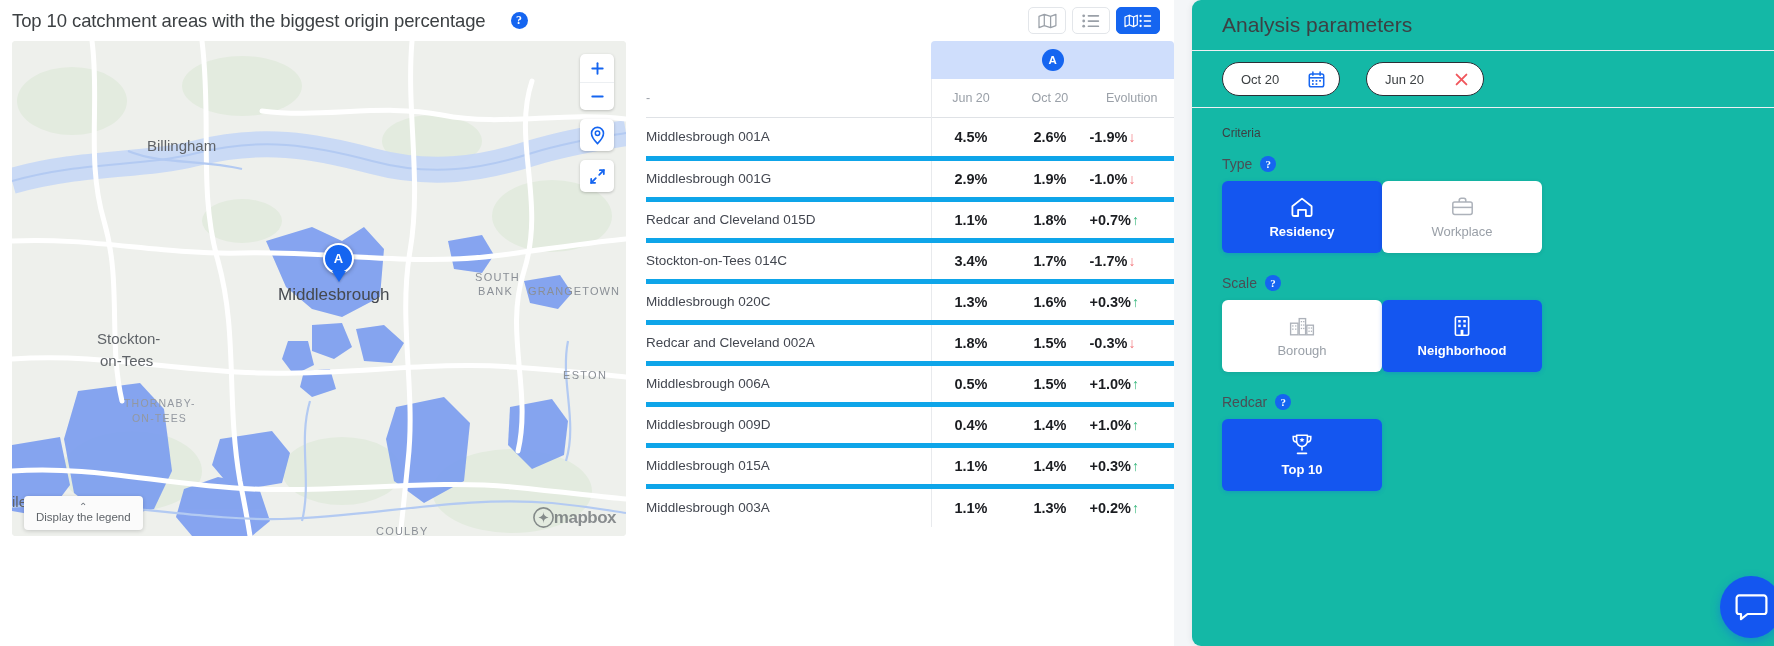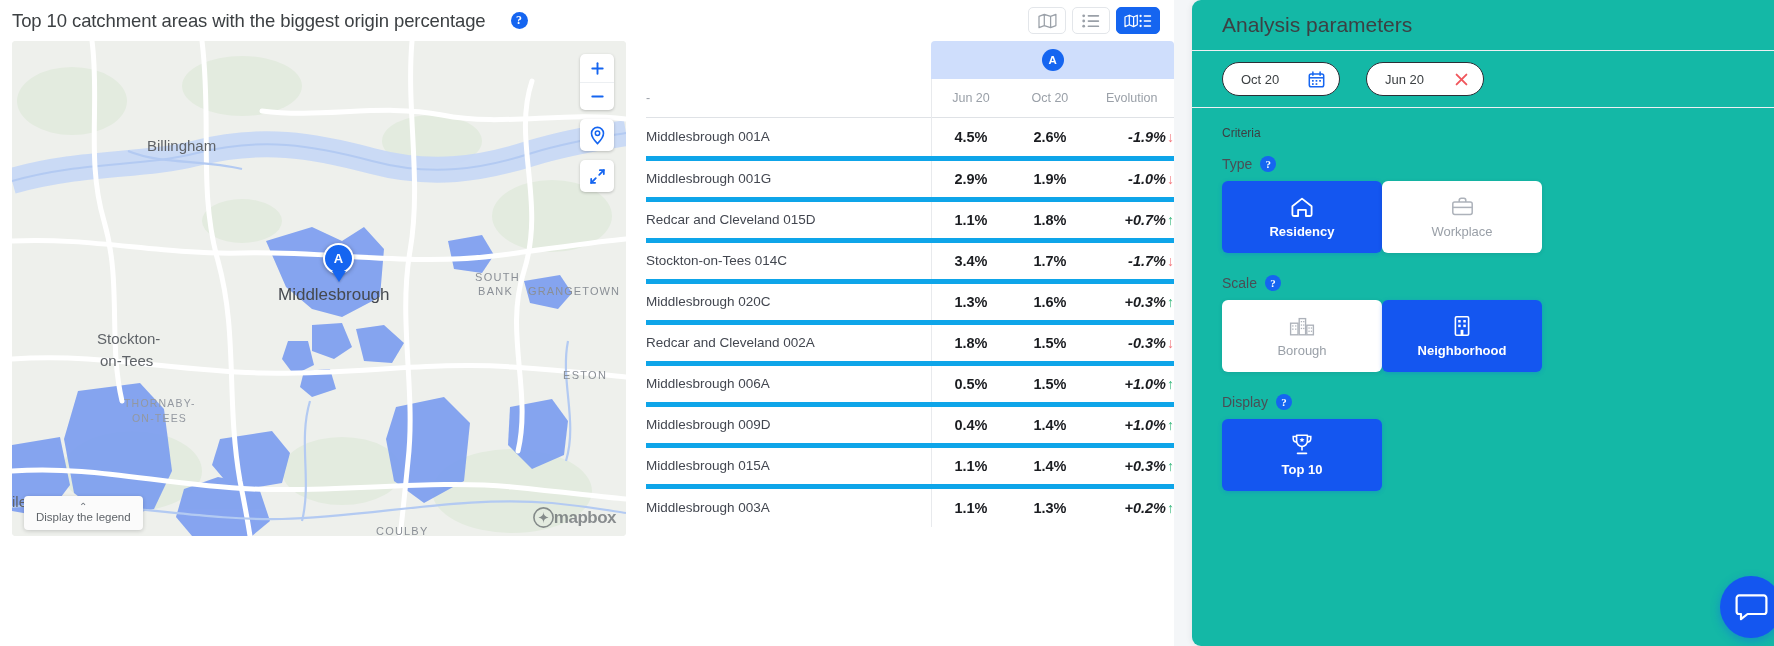--- a/index.html
+++ b/index.html
@@ -121,21 +121,21 @@
   tbody tr { height: 41px; }
   tbody tr td { border-top: 5px solid #0ea5e9; }
   tbody tr:first-child td { border-top: 1px solid #dfe2e6; }
   .cell-name {
     font-size: 13.5px; color: #434750; padding-left: 5px; white-space: nowrap;
     overflow: hidden; text-overflow: ellipsis;
   }
   .cell-num {
     font-size: 14.5px; font-weight: bold; color: #1b1d21; text-align: center;
   }
-  .cell-evo { text-align: right; font-size: 14.5px; font-weight: bold; white-space: nowrap; font-style: italic; }
+  .cell-evo { text-align: left; font-size: 14.5px; font-weight: bold; white-space: nowrap; }
   .evo-up { color: #1b1d21; }
   .evo-arrow { font-size: 14px; font-weight: normal; margin-left: 1px; }
   .arrow-up { color: #33b67a; }
   .arrow-down { color: #f2767c; }
 
   
   .right-panel {
     width: 600px; height: 646px; background: #f4f6f8; position: relative; flex: none;
   }
   .rp-card {
@@ -548,21 +548,21 @@
                     <rect x="11.3" y="9.6" width="2.5" height="2.5"></rect>
                   <rect x="8.6" y="14.8" width="2.8" height="5.4"></rect>
                 </g>
               </svg>
             </span>
             <span class="opt-label">Neighborhood</span>
           </div>
         </div>
 
         <div class="field-label-row">
-          <span class="field-label">Display</span>
+          <span class="field-label">Redcar</span>
           <span class="help-badge-sm">?</span>
         </div>
         <div class="opt-row">
           <div class="opt-btn sel">
             <span class="opt-icon">
               <svg width="24" height="23" viewBox="0 0 24 23">
                 <path d="M6.6 2.3h10.8v5.8a5.4 5.4 0 0 1-10.8 0z" fill="none" stroke="#ffffff" stroke-width="1.6" stroke-linejoin="round"></path>
                 <path d="M6.6 3.6H3.2v2a3.6 3.6 0 0 0 3.4 3.6" fill="none" stroke="#ffffff" stroke-width="1.5"></path>
                 <path d="M17.4 3.6h3.4v2a3.6 3.6 0 0 1-3.4 3.6" fill="none" stroke="#ffffff" stroke-width="1.5"></path>
                 <line x1="12" y1="13.5" x2="12" y2="17.6" stroke="#ffffff" stroke-width="1.6"></line>

